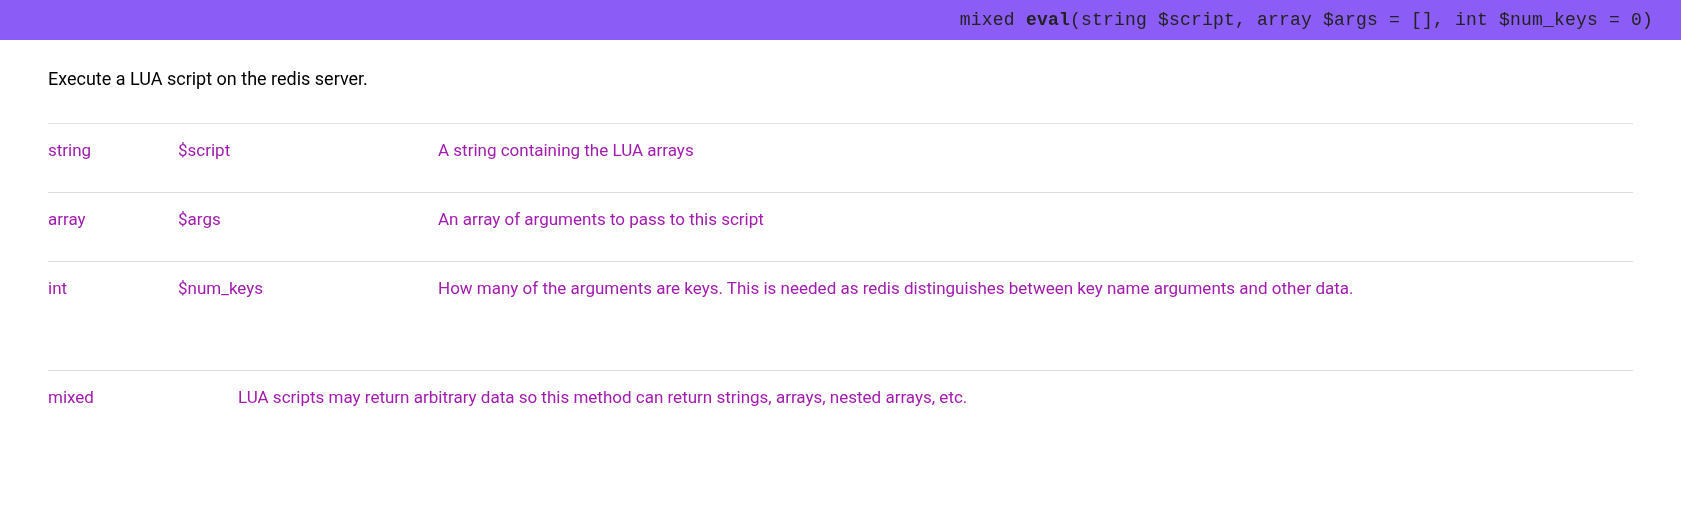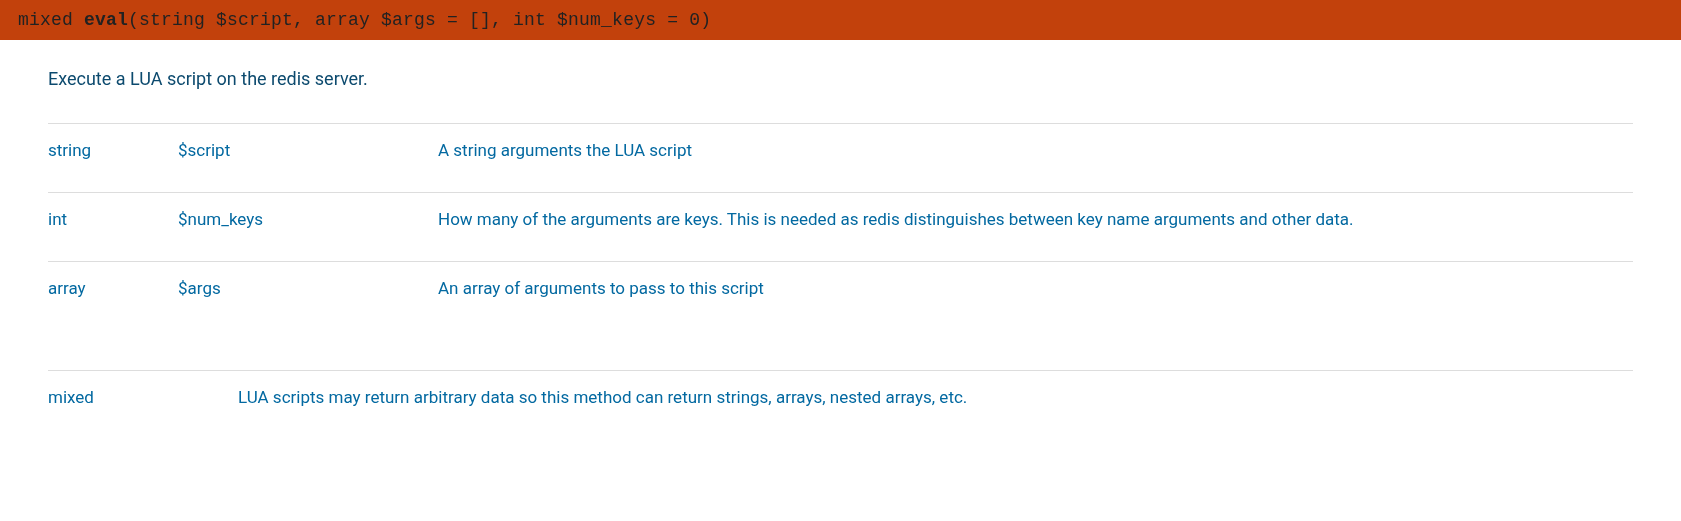--- a/index.html
+++ b/index.html
@@ -8,36 +8,37 @@
       padding: 0;
     }
     body {
       font-family: -apple-system, BlinkMacSystemFont, "Segoe UI", Roboto, "Helvetica Neue", Arial, sans-serif;
       font-size: 16px;
       color: #333;
       background: #fff;
       width: 1681px;
     }
     .signature-block {
-      background: #c2410c;
-      padding: 10px 18px;
+      background: #8b5cf6;
+      padding: 10px 28px;
       font-family: "Consolas", "Monaco", "Courier New", monospace;
       font-size: 18px;
       color: #222;
       letter-spacing: 0.2px;
+      text-align: right;
     }
     .signature-block .method-name {
       font-weight: bold;
     }
     .content {
       padding: 14px 48px 0 48px;
     }
     .description {
       font-size: 18px;
-      color: #0c4a6e;
+      color: #000000;
       margin-top: 14px;
       margin-bottom: 34px;
     }
     h3.section-title {
       font-size: 22px;
       font-weight: 400;
       color: #222;
       margin-bottom: 14px;
     }
     table.params-table,
@@ -47,21 +48,21 @@
       margin-bottom: 40px;
     }
     table.params-table tr,
     table.return-table tr {
       border-top: 1px solid #ddd;
     }
     table.params-table td,
     table.return-table td {
       padding: 16px 8px 32px 0;
       font-size: 17px;
-      color: #0369a1;
+      color: #a21caf;
       vertical-align: top;
     }
     table.params-table td.col-type {
       width: 130px;
     }
     table.params-table td.col-name {
       width: 260px;
       margin-left: 8px;
     }
     table.return-table td.col-type {
@@ -77,31 +78,31 @@
 </div>
 
 <div class="content">
   <p class="description">Execute a LUA script on the redis server.</p>
 
   <table class="params-table">
     <tbody>
       <tr>
         <td class="col-type">string</td>
         <td class="col-name">$script</td>
-        <td class="col-desc">A string arguments the LUA script</td>
+        <td class="col-desc">A string containing the LUA arrays</td>
+      </tr>
+      <tr>
+        <td class="col-type">array</td>
+        <td class="col-name">$args</td>
+        <td class="col-desc">An array of arguments to pass to this script</td>
       </tr>
       <tr>
         <td class="col-type">int</td>
         <td class="col-name">$num_keys</td>
         <td class="col-desc">How many of the arguments are keys. This is needed as redis distinguishes between key name arguments and other data.</td>
-      </tr>
-      <tr>
-        <td class="col-type">array</td>
-        <td class="col-name">$args</td>
-        <td class="col-desc">An array of arguments to pass to this script</td>
       </tr>
     </tbody>
   </table>
 
   <table class="return-table">
     <tbody>
       <tr>
         <td class="col-type">mixed</td>
         <td class="col-desc">LUA scripts may return arbitrary data so this method can return strings, arrays, nested arrays, etc.</td>
       </tr>

